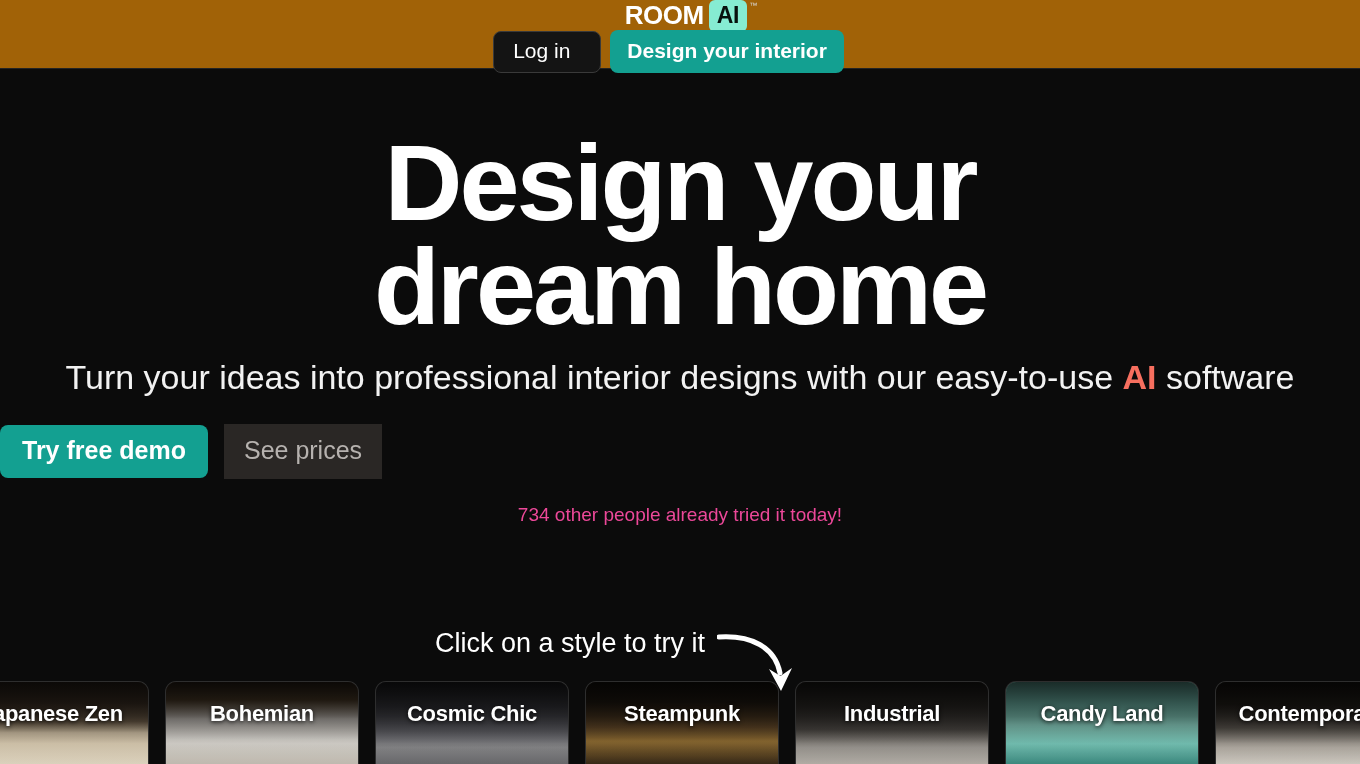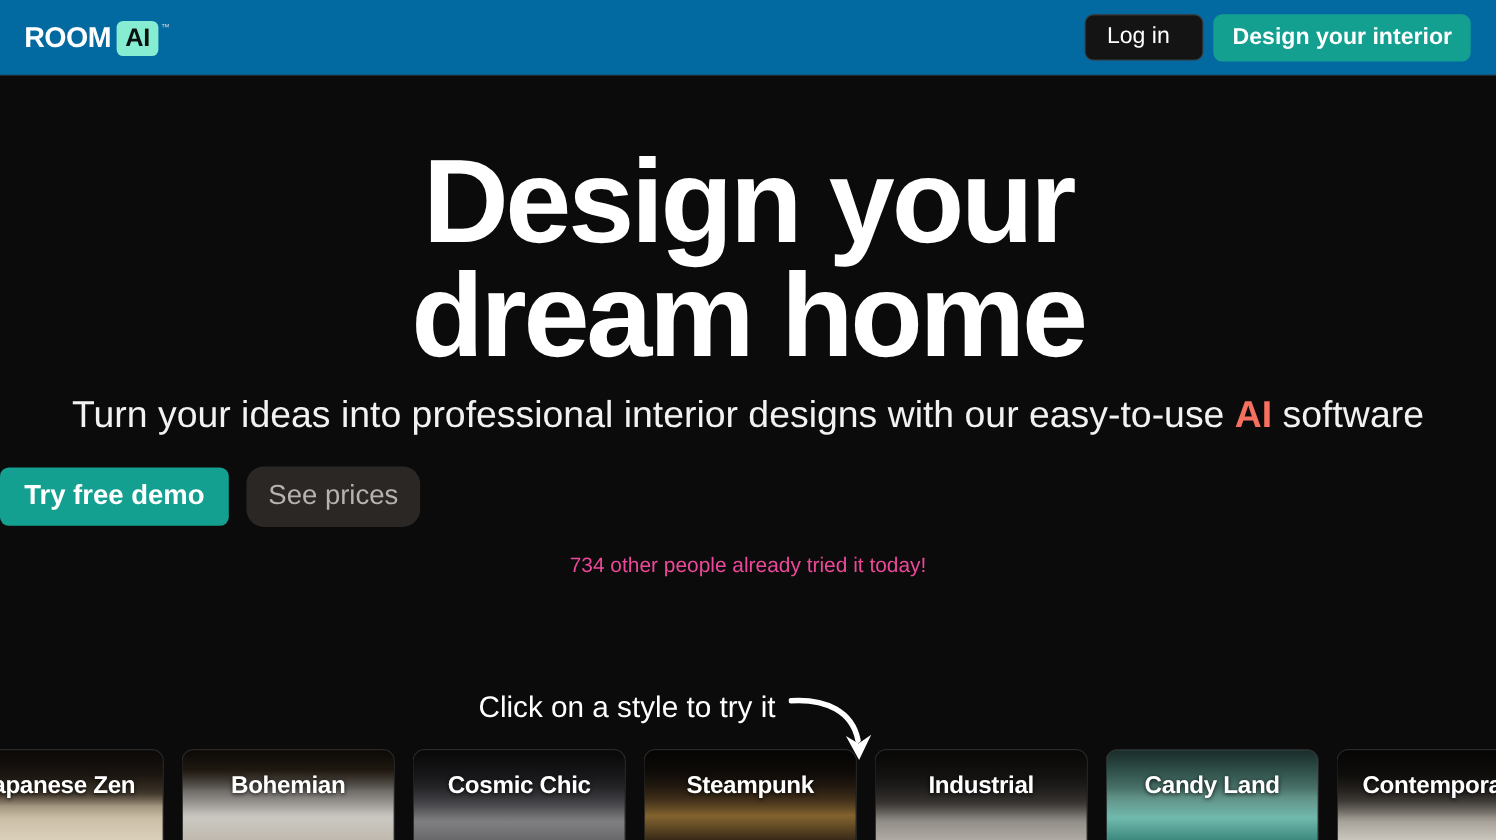--- a/index.html
+++ b/index.html
@@ -8,23 +8,23 @@
     width:1360px; height:764px;
     background:#0b0b0b;
     font-family:"Liberation Sans", sans-serif;
     overflow:hidden;
   }
 
   
   .header{
     position:absolute; top:0; left:0;
     width:1360px; height:69px;
-    background:#0369a1;
+    background:#a16207;
     border-bottom:1px solid #232323;
-    display:flex; align-items:center; justify-content:space-between;
+    display:flex; align-items:center; justify-content:space-between;flex-direction:column;
   }
   .logo{ display:flex; align-items:flex-start; margin-left:22px; height:30px; }
   .logo-word{
     color:#ffffff; font-size:26px; font-weight:bold;
     letter-spacing:-0.5px; line-height:30px;
     font-family:"Liberation Sans", sans-serif;
   }
   .logo-badge{
     background:#86ecd2; color:#07110e;
     font-size:23px; font-weight:bold; line-height:1;
@@ -70,21 +70,21 @@
   .cta-row{ display:flex; justify-content:flex-start; align-items:center; gap:16px; margin-top:28px; }
   .btn-demo{
     background:#13a091; color:#ffffff;
     border:none; border-radius:8px;
     font-size:25px; font-weight:bold;
     padding:11px 22px 13px 22px; cursor:pointer;
     font-family:"Liberation Sans", sans-serif;
   }
   .btn-prices{
     background:#2a2725; color:#b6b2af;
-    border:none; border-radius:16px;
+    border:none; border-radius:0;
     font-size:25px; font-weight:normal;
     padding:12px 20px 14px 20px; cursor:pointer;
     font-family:"Liberation Sans", sans-serif;
   }
   .tried-note{
     color:#ec4899; font-size:19px; margin-top:25px;
     font-family:"Liberation Sans", sans-serif;
   }
 
   

